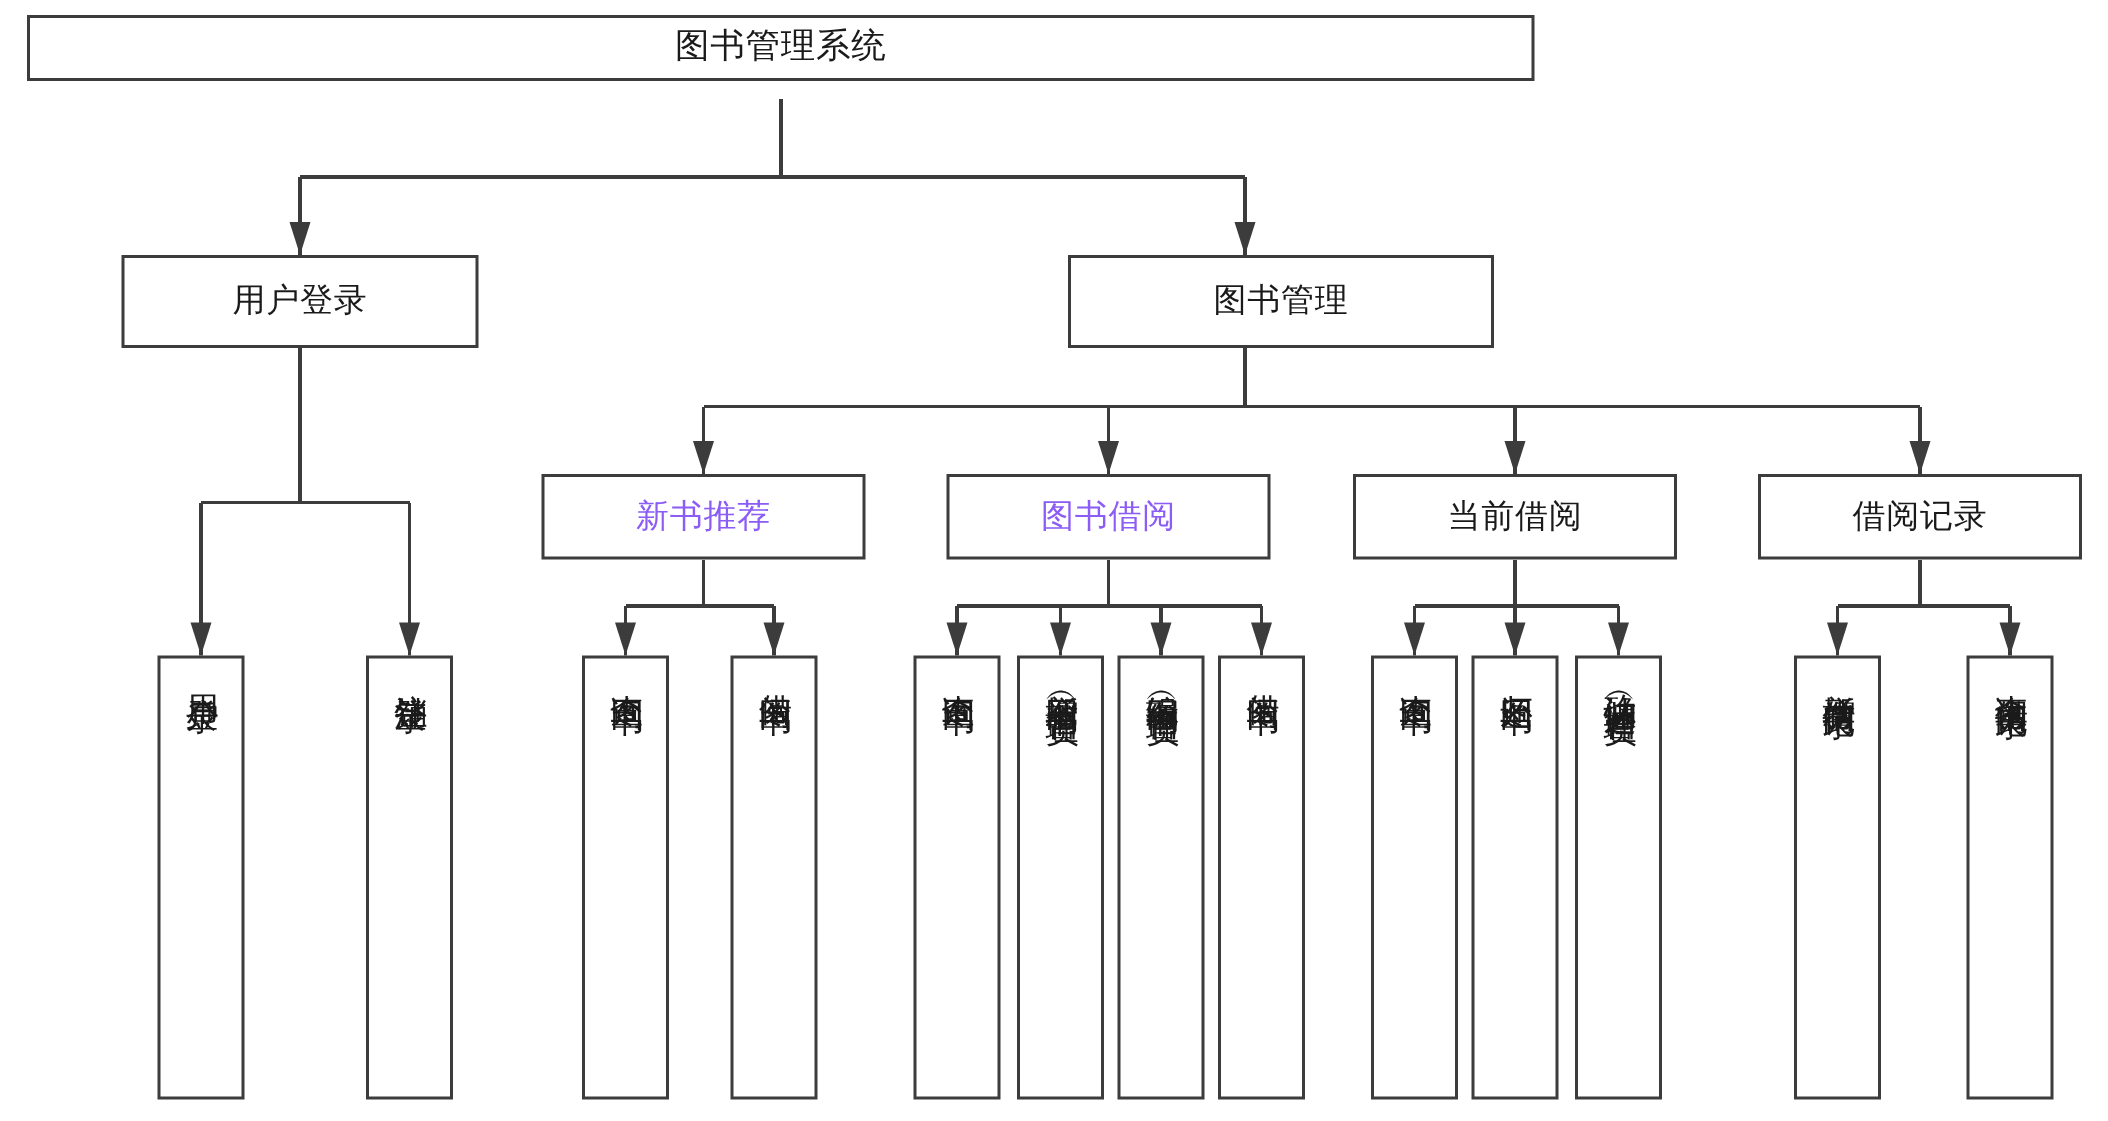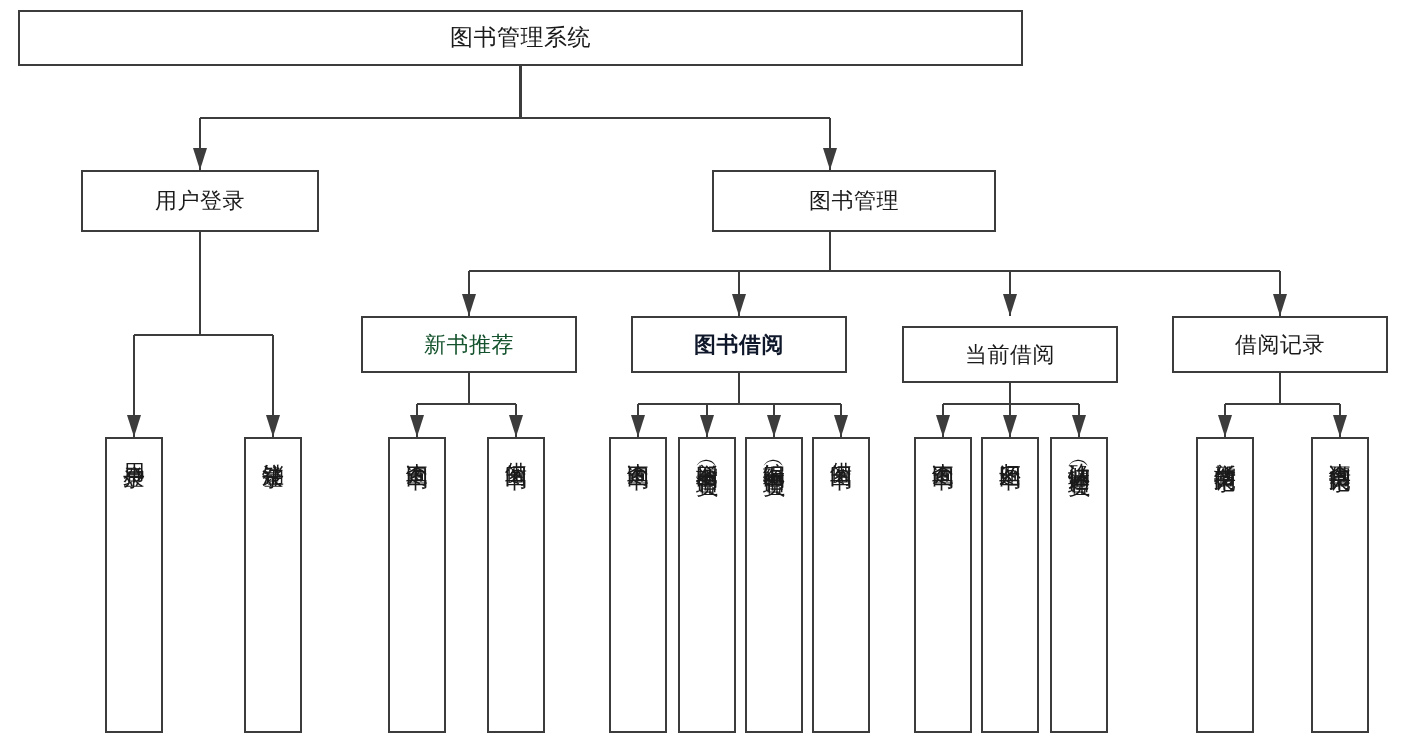--- a/index.html
+++ b/index.html
@@ -104,36 +104,36 @@
       <line x1="1079" y1="404" x2="1079" y2="437" stroke="#3c3c3c" stroke-width="2.5" shape-rendering="crispEdges"></line>
       <path d="M1072,415 L1086,415 L1079,437 Z" fill="#3c3c3c"></path>
       <line x1="1280" y1="373" x2="1280" y2="404" stroke="#3c3c3c" stroke-width="2.5" shape-rendering="crispEdges"></line>
       <line x1="1225" y1="404" x2="1340" y2="404" stroke="#3c3c3c" stroke-width="2.5" shape-rendering="crispEdges"></line>
       <line x1="1225" y1="404" x2="1225" y2="437" stroke="#3c3c3c" stroke-width="2.5" shape-rendering="crispEdges"></line>
       <path d="M1218,415 L1232,415 L1225,437 Z" fill="#3c3c3c"></path>
       <line x1="1340" y1="404" x2="1340" y2="437" stroke="#3c3c3c" stroke-width="2.5" shape-rendering="crispEdges"></line>
       <path d="M1333,415 L1347,415 L1340,437 Z" fill="#3c3c3c"></path>
     </svg>
   <div id="boxes">
-      <div class="node-box level-0" style="left: 18px; top: 10px; width: 1005px; height: 56px; border-color: rgb(60, 60, 60); background: rgb(255, 255, 255);">
+      <div class="node-box level-0" style="left: 18px; top: 10px; width: 1005px; height: 44px; border-color: rgb(60, 60, 60); background: rgb(255, 255, 255);">
         <span class="node-label" style="color: rgb(26, 26, 26);">图书管理系统</span>
       </div>
       <div class="node-box level-1" style="left: 81px; top: 170px; width: 238px; height: 62px; border-color: rgb(60, 60, 60); background: rgb(255, 255, 255);">
         <span class="node-label" style="color: rgb(26, 26, 26);">用户登录</span>
       </div>
       <div class="node-box level-1" style="left: 712px; top: 170px; width: 284px; height: 62px; border-color: rgb(60, 60, 60); background: rgb(255, 255, 255);">
         <span class="node-label" style="color: rgb(26, 26, 26);">图书管理</span>
       </div>
       <div class="node-box level-2" style="left: 361px; top: 316px; width: 216px; height: 57px; border-color: rgb(60, 60, 60); background: rgb(255, 255, 255);">
-        <span class="node-label" style="color: #14532d;">新书推荐</span>
+        <span class="node-label" style="color: #8b5cf6;">新书推荐</span>
       </div>
       <div class="node-box level-2" style="left: 631px; top: 316px; width: 216px; height: 57px; border-color: rgb(60, 60, 60); background: rgb(255, 255, 255);">
-        <span class="node-label" style="color: #0f172a; font-weight: bold;">图书借阅</span>
+        <span class="node-label" style="color: #8b5cf6;">图书借阅</span>
       </div>
-      <div class="node-box level-2" style="left: 902px; top: 316px; width: 216px; height: 57px; border-color: rgb(60, 60, 60); background: rgb(255, 255, 255); margin-top: 10px;">
+      <div class="node-box level-2" style="left: 902px; top: 316px; width: 216px; height: 57px; border-color: rgb(60, 60, 60); background: rgb(255, 255, 255);">
         <span class="node-label" style="color: rgb(26, 26, 26);">当前借阅</span>
       </div>
       <div class="node-box level-2" style="left: 1172px; top: 316px; width: 216px; height: 57px; border-color: rgb(60, 60, 60); background: rgb(255, 255, 255);">
         <span class="node-label" style="color: rgb(26, 26, 26);">借阅记录</span>
       </div>
       <div class="node-box level-3 vertical" style="left: 105px; top: 437px; width: 58px; height: 296px; border-color: rgb(60, 60, 60); background: rgb(255, 255, 255);">
         <span class="node-label" style="color: rgb(26, 26, 26);">用户登录</span>
       </div>
       <div class="node-box level-3 vertical" style="left: 244px; top: 437px; width: 58px; height: 296px; border-color: rgb(60, 60, 60); background: rgb(255, 255, 255);">
         <span class="node-label" style="color: rgb(26, 26, 26);">注销登录</span>

